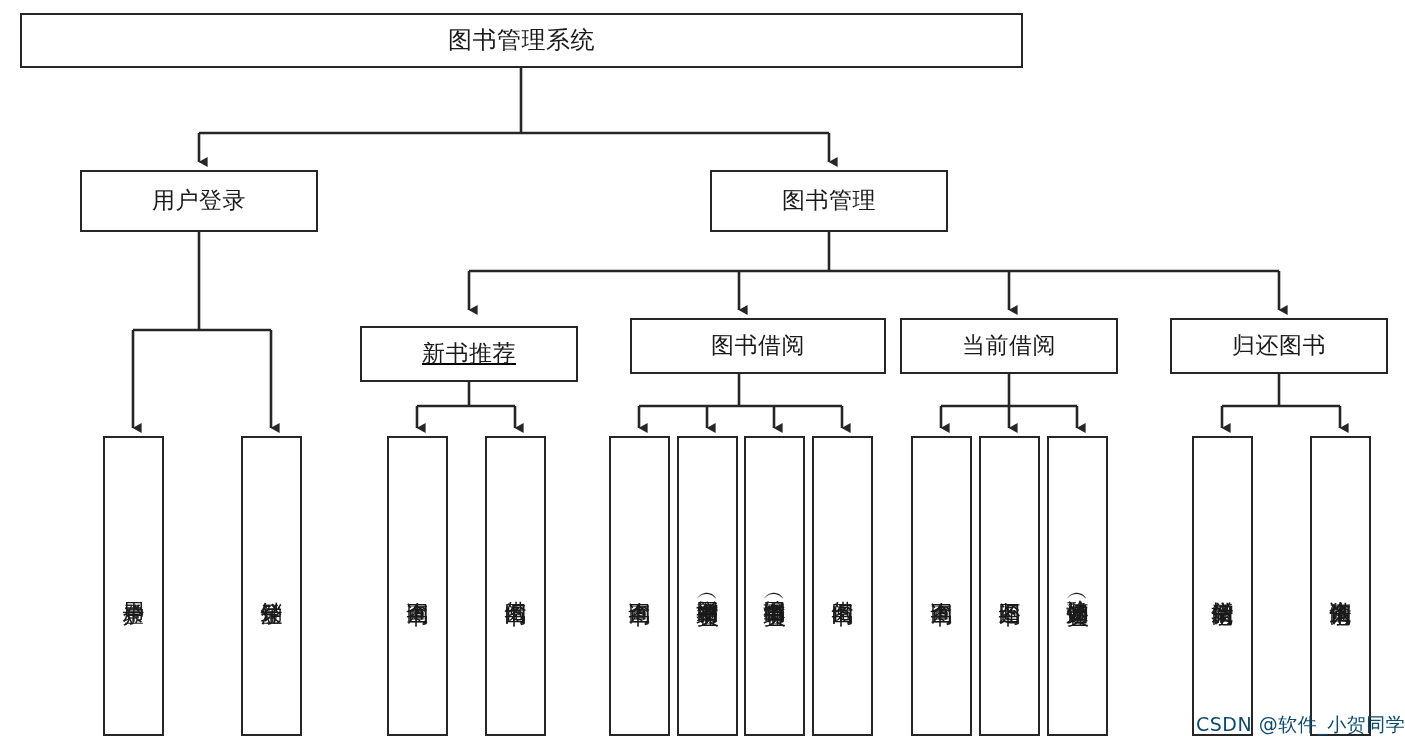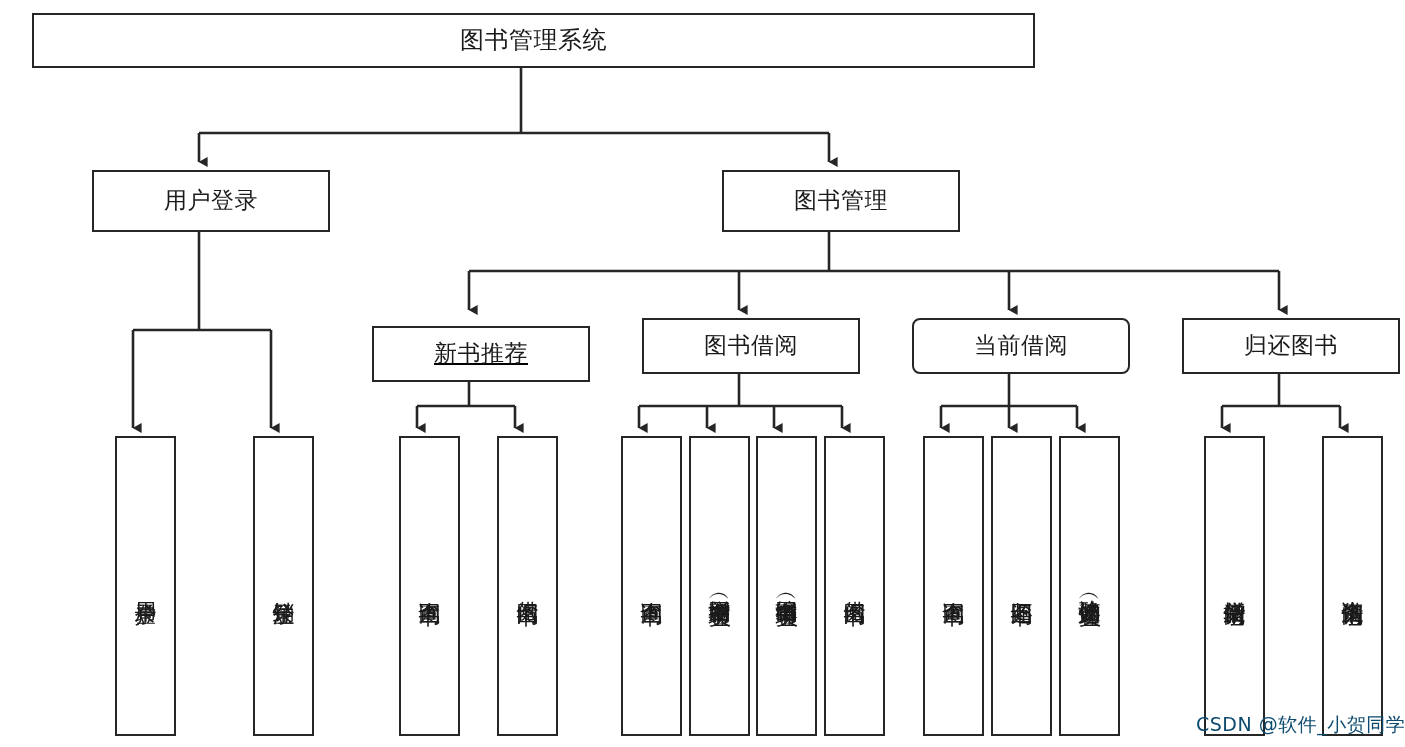--- a/index.html
+++ b/index.html
@@ -28,21 +28,20 @@
   }
   .node {
     position: absolute;
     box-sizing: border-box;
     background: #ffffff;
     border: 2px solid #262626;
     display: flex;
     align-items: center;
     justify-content: center;
     text-align: center;
-    margin-left: 12px;
   }
   .node .label {
     color: #1a1a1a;
     line-height: 1.18;
     letter-spacing: 0.5px;
     white-space: nowrap;
   }
   .node.horizontal .label {
     font-size: 23px;
   }
@@ -132,24 +131,24 @@
   <div class="node horizontal" style="left:80px; top:170px; width:238px; height:62px;">
     <span class="label">用户登录</span>
   </div>
   <div class="node horizontal" style="left:710px; top:170px; width:238px; height:62px;">
     <span class="label">图书管理</span>
   </div>
 
   <div class="node horizontal" style="left:360px; top:326px; width:218px; height:56px;text-decoration:underline;">
     <span class="label">新书推荐</span>
   </div>
-  <div class="node horizontal" style="left:630px; top:318px; width:218px; height:56px;">
+  <div class="node horizontal" style="left:630px; top:318px; width:256px; height:56px;">
     <span class="label">图书借阅</span>
   </div>
-  <div class="node horizontal" style="left:900px; top:318px; width:218px; height:56px;border-radius:8px;">
+  <div class="node horizontal" style="left:900px; top:318px; width:218px; height:56px;">
     <span class="label">当前借阅</span>
   </div>
   <div class="node horizontal" style="left:1170px; top:318px; width:218px; height:56px;">
     <span class="label">归还图书</span>
   </div>
 
   <div class="node vertical" style="left:103px; top:436px; width:61px; height:300px;">
     <span class="label">用户登录</span>
   </div>
   <div class="node vertical" style="left:241px; top:436px; width:61px; height:300px;">

